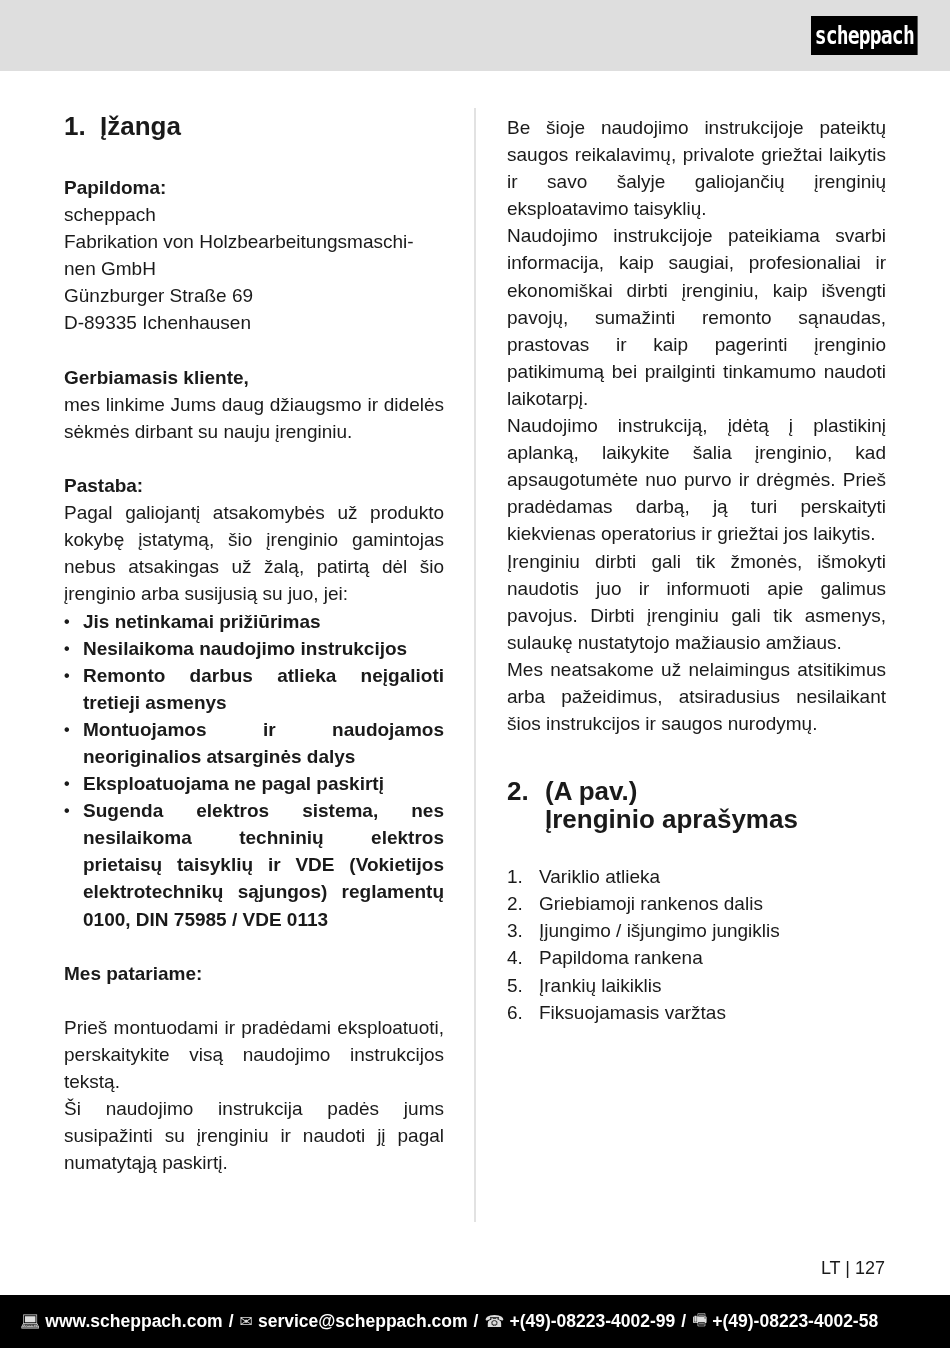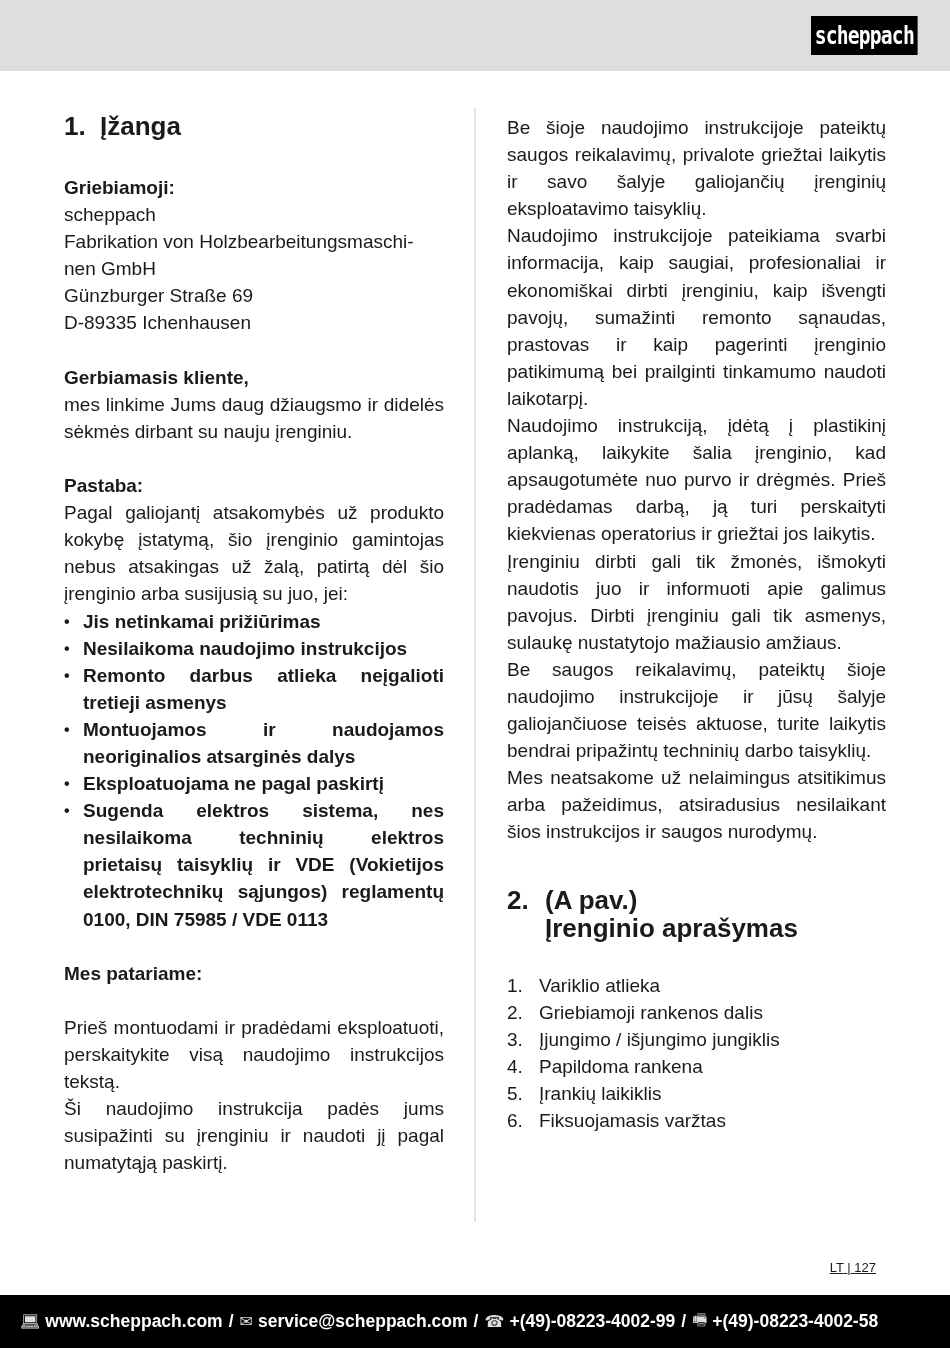--- a/index.html
+++ b/index.html
@@ -25,21 +25,21 @@
     .gap { height: 27.1px; }
 
     ul.bullets { list-style: none; }
     ul.bullets li { position: relative; padding-left: 19px; font-size: 19px; line-height: 27.1px; text-align: justify; font-weight: bold; }
     ul.bullets li::before { content: "•"; position: absolute; left: 0; top: 0; font-size: 16px; }
 
     ol.parts { list-style: none; }
     ol.parts li { display: flex; font-size: 19px; line-height: 27.1px; }
     ol.parts li .n { width: 32px; flex: none; }
 
-    .page-num { position: absolute; right: 74px; top: 1256px; font-size: 13px; line-height: 24px; text-decoration: underline; }
+    .page-num { position: absolute; right: 65px; top: 1256px; font-size: 18px; line-height: 24px; }
 
     .footer { position: absolute; left: 0; top: 1295px; width: 950px; height: 53px; background: #000;
               color: #fff; font-weight: bold; font-size: 17.5px; display: flex; align-items: center;
               padding-left: 20px; white-space: nowrap; }
     .footer .ic { display: inline-block; font-weight: normal; margin-right: 5px; color: #ddd; font-size: 16px; }
     .footer .sep { margin: 0 6px; }
   </style>
 </head>
 <body>
 
@@ -49,21 +49,21 @@
 
 <div class="divider"></div>
 
 <div class="col col-left">
   <div class="h1">
     <span class="num">1.</span>
     <span>Įžanga</span>
   </div>
   <div style="height:30px"></div>
 
-  <div class="b">Griebiamoji:</div>
+  <div class="b">Papildoma:</div>
   <div>
     <div class="p nojust">scheppach</div>
     <div class="p nojust">Fabrikation von Holzbearbeitungsmaschi-</div>
     <div class="p nojust">nen GmbH</div>
     <div class="p nojust">Günzburger Straße 69</div>
     <div class="p nojust">D-89335 Ichenhausen</div>
   </div>
   <div class="gap"></div>
 
   <div class="b">Gerbiamasis kliente,</div>
@@ -86,21 +86,20 @@
   <div class="gap"></div>
   <div class="p">Prieš montuodami ir pradėdami eksploatuoti, perskaitykite visą naudojimo instrukcijos tekstą.</div>
   <div class="p">Ši naudojimo instrukcija padės jums susipažinti su įrenginiu ir naudoti jį pagal numatytąją paskirtį.</div>
 </div>
 
 <div class="col col-right" style="top:114px">
   <div class="p">Be šioje naudojimo instrukcijoje pateiktų saugos reikalavimų, privalote griežtai laikytis ir savo šalyje galiojančių įrenginių eksploatavimo taisyklių.</div>
   <div class="p">Naudojimo instrukcijoje pateikiama svarbi informacija, kaip saugiai, profesionaliai ir ekonomiškai dirbti įrenginiu, kaip išvengti pavojų, sumažinti remonto sąnaudas, prastovas ir kaip pagerinti įrenginio patikimumą bei prailginti tinkamumo naudoti laikotarpį.</div>
   <div class="p">Naudojimo instrukciją, įdėtą į plastikinį aplanką, laikykite šalia įrenginio, kad apsaugotumėte nuo purvo ir drėgmės. Prieš pradėdamas darbą, ją turi perskaityti kiekvienas operatorius ir griežtai jos laikytis.</div>
   <div class="p">Įrenginiu dirbti gali tik žmonės, išmokyti naudotis juo ir informuoti apie galimus pavojus. Dirbti įrenginiu gali tik asmenys, sulaukę nustatytojo mažiausio amžiaus.</div>
-  <div class="p">Be saugos reikalavimų, pateiktų šioje naudojimo instrukcijoje ir jūsų šalyje galiojančiuose teisės aktuose, turite laikytis bendrai pripažintų techninių darbo taisyklių.</div>
   <div class="p">Mes neatsakome už nelaimingus atsitikimus arba pažeidimus, atsiradusius nesilaikant šios instrukcijos ir saugos nurodymų.</div>
   <div style="height:40px"></div>
 
   <div class="h1" style="line-height:28px">
     <span class="num" style="width:38px">2.</span>
     <span>
       <span style="display:block">(A pav.)</span>
       <span style="display:block">Įrenginio aprašymas</span>
     </span>
   </div>

